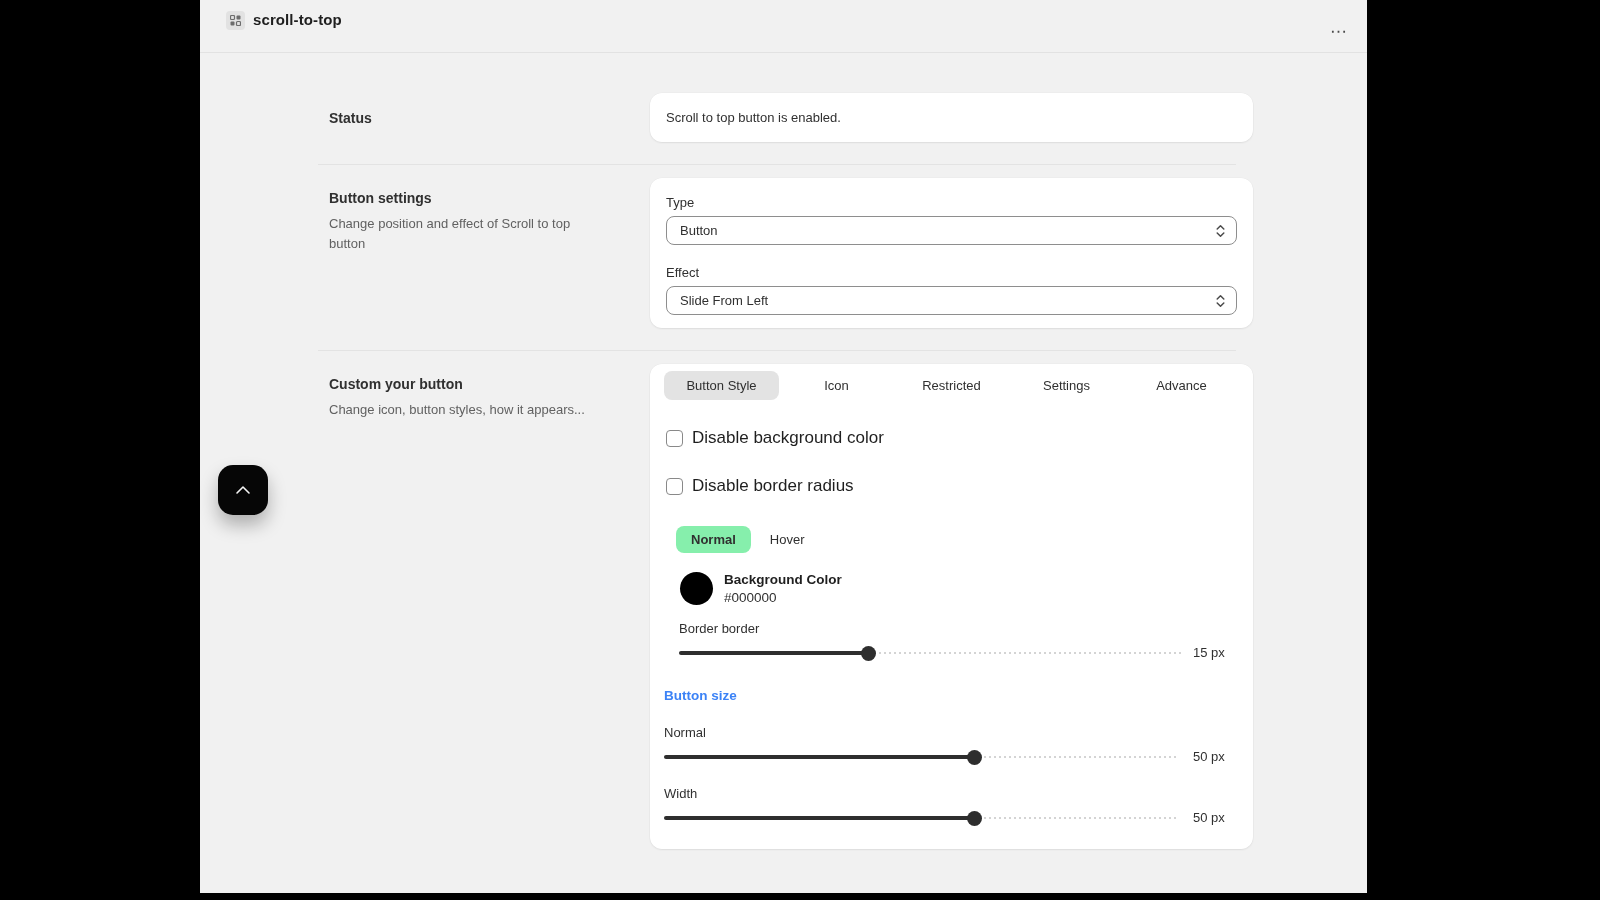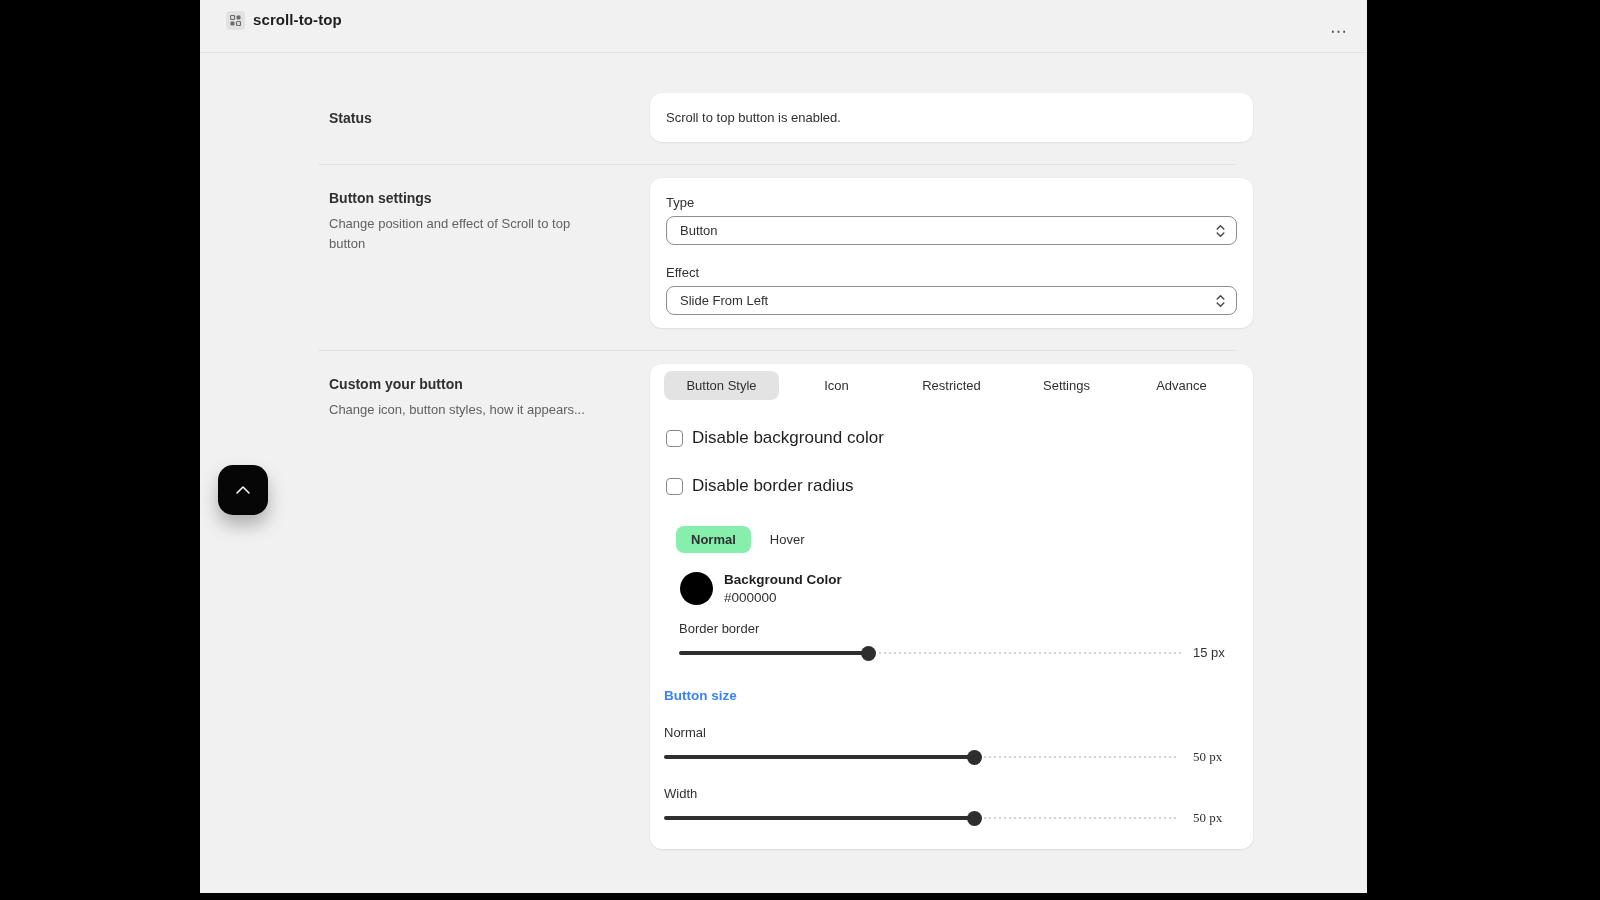--- a/index.html
+++ b/index.html
@@ -67,21 +67,21 @@
   .slider-track { position: relative; flex: 1; height: 15px; }
   .slider-rest { position: absolute; left: 0; right: 0; top: 6.5px; height: 2px;
                  background: repeating-linear-gradient(to right, #d4d4d4 0 2px, transparent 2px 5px); }
   .slider-fill { position: absolute; left: 0; top: 6px; height: 3.5px; background: #2e2e2e; border-radius: 2px; }
   .slider-handle { position: absolute; right: -8px; top: -5.5px; width: 15px; height: 15px; border-radius: 50%; background: #2e2e2e; cursor: pointer; }
   .slider-value { width: 46px; margin-left: 9px; font-size: 13px; color: #303030; text-align: left; flex: 0 0 auto; }
   .slider-value.pad { margin-left: 16px; }
 
   .size-heading { font-size: 13.5px; font-weight: 700; color: #3b82f6; margin: 28px 0 0 0; }
   .size-label { display: block; font-size: 13px; color: #303030; margin: 22px 0 0 0; }
-  .size-slider { margin-top: 9px; font-family: Liberation Serif, serif; }
+  .size-slider { margin-top: 9px; }
 
   
   .floating-btn { position: absolute; left: 18px; top: 465px; width: 50px; height: 50px; border-radius: 15px; border: none; background: #060606; display: flex; align-items: center; justify-content: center; cursor: pointer; box-shadow: 0 10px 18px rgba(0,0,0,0.28); }
 </style>
 </head>
 <body>
 
 <div class="stage">
   <div class="app">
 

